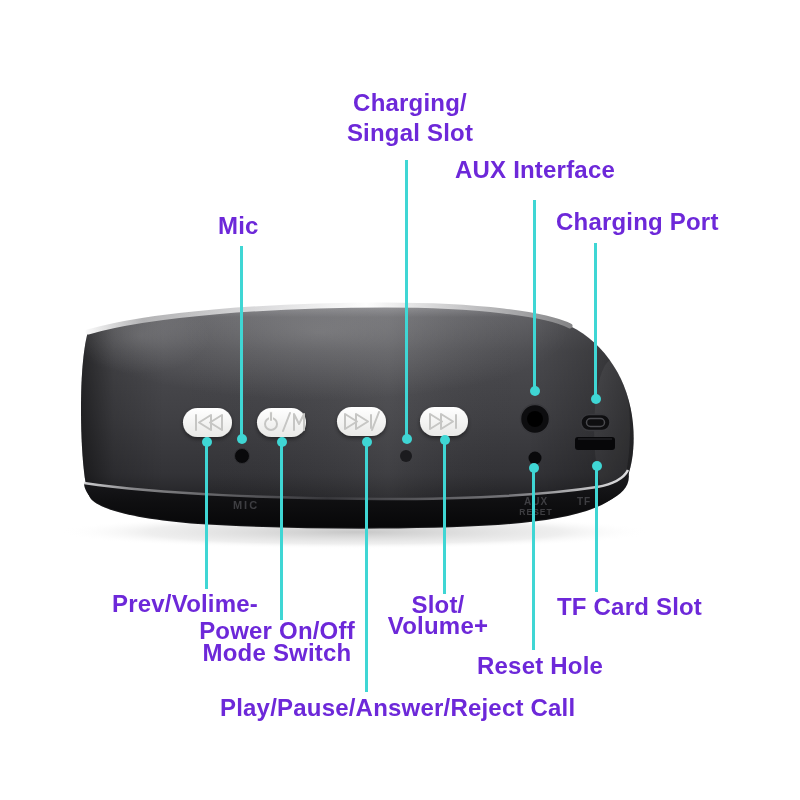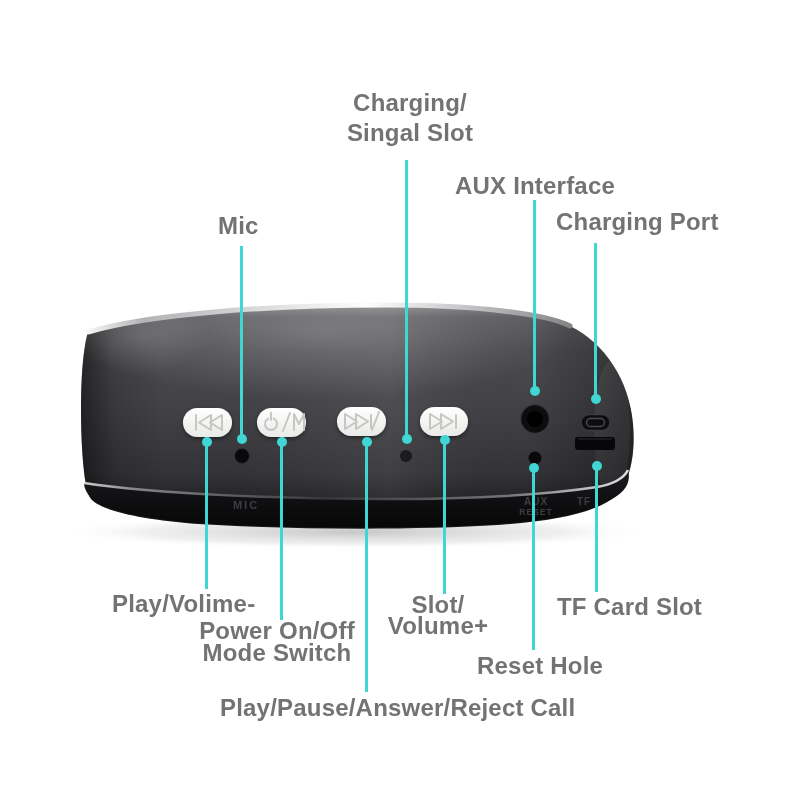--- a/index.html
+++ b/index.html
@@ -3,26 +3,26 @@
 <meta charset="utf-8">
 <style>
   html,body{margin:0;padding:0;background:#ffffff;}
   .stage{position:relative;width:800px;height:800px;overflow:hidden;
          font-family:"Liberation Sans",sans-serif;background:#ffffff;}
   svg.device{position:absolute;left:0;top:0;}
   
   .leader{position:absolute;width:3px;background:#3fd6d4;}
   .ldot{position:absolute;width:10px;height:10px;border-radius:50%;background:#3fd6d4;}
   
-  .lbl{position:absolute;font-weight:700;font-size:24px;color:#737373;
+  .lbl{position:absolute;font-weight:700;font-size:24px;color:#6d28d9;
        white-space:nowrap;letter-spacing:.2px;line-height:1.15;}
   .lbl.ctr{transform:translateX(-50%);text-align:center;}
   
   #lb-charging-signal{left:410px;top:88px;line-height:30px;}
-  #lb-aux{left:455px;top:172px;}
+  #lb-aux{left:455px;top:156px;}
   #lb-chport{left:556px;top:208px;text-align:center;}
   #lb-mic{left:218px;top:212px;}
   #lb-prev{left:112px;top:590px;}
   #lb-power{left:277px;top:620px;line-height:22px;}
   #lb-play{left:220px;top:694px;}
   #lb-next{left:438px;top:594px;line-height:21px;}
   #lb-reset{left:477px;top:652px;}
   #lb-tf{left:557px;top:593px;}
   
   #ln-mic{left:240px;top:246px;height:193px;}
@@ -233,21 +233,21 @@
   <div class="ldot" id="dt-reset"></div>
   <div class="ldot" id="dt-tf"></div>
 
   <div class="lbl ctr" id="lb-charging-signal">
     <div>Charging/</div>
     <div>Singal Slot</div>
   </div>
   <div class="lbl" id="lb-aux">AUX Interface</div>
   <div class="lbl" id="lb-chport">Charging Port</div>
   <div class="lbl" id="lb-mic">Mic</div>
-  <div class="lbl" id="lb-prev">Play/Volime-</div>
+  <div class="lbl" id="lb-prev">Prev/Volime-</div>
   <div class="lbl ctr" id="lb-power">
     <div>Power On/Off</div>
     <div>Mode Switch</div>
   </div>
   <div class="lbl" id="lb-play">Play/Pause/Answer/Reject Call</div>
   <div class="lbl ctr" id="lb-next">
     <div>Slot/</div>
     <div>Volume+</div>
   </div>
   <div class="lbl" id="lb-tf">TF Card Slot</div>

